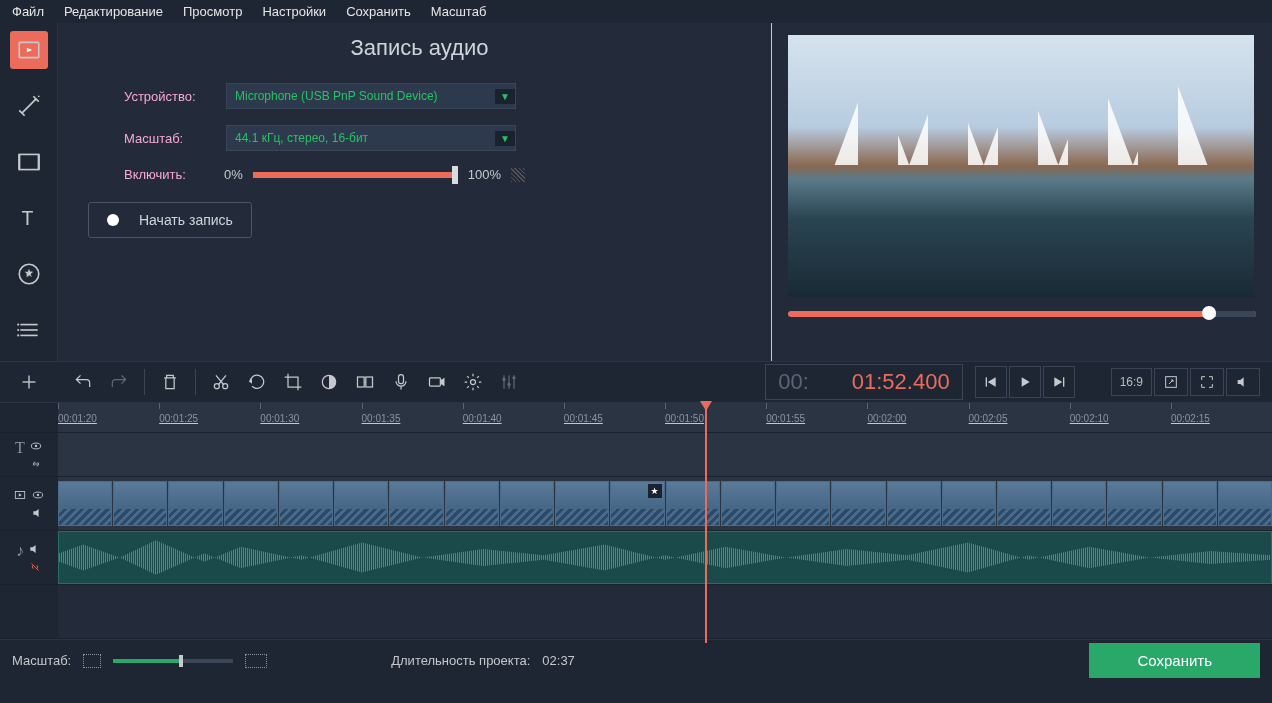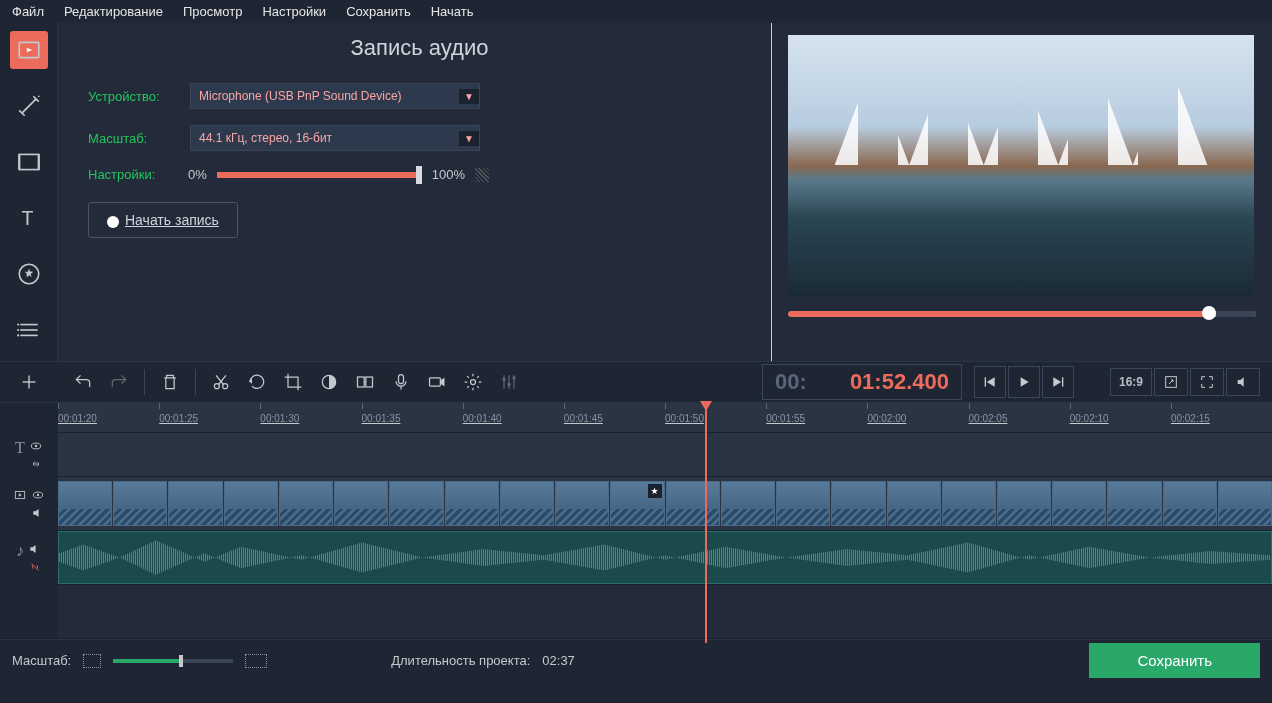--- a/index.html
+++ b/index.html
@@ -11,44 +11,44 @@
 .main-area { display: flex; height: 338px; }
 
 .left-toolbar { width: 58px; background: #1e2633; display: flex; flex-direction: column; align-items: center; padding-top: 8px; gap: 18px; border-right: 1px solid #2a3442; }
 .tool-item { width: 38px; height: 38px; display: flex; align-items: center; justify-content: center; cursor: pointer; border-radius: 3px; }
 .tool-item.active { background: #ed6b5a; }
 .tool-item svg { width: 26px; height: 26px; }
 
 .panel { flex: 1; padding: 12px 20px 20px 30px; background: #232b3a; border-right: 1px solid #f0abfc; }
 .panel-title { text-align: center; font-size: 22px; color: #d0d4da; margin-bottom: 22px; font-weight: normal; }
 .form-row { display: flex; align-items: center; margin-bottom: 16px; gap: 12px; }
-.form-label { width: 90px; color: #22c55e; font-size: 13px; }
-.select { flex: 1; max-width: 290px; background: #2d3a4e; border: 1px solid #3a4658; color: #fca5a5; padding: 5px 8px; font-size: 12px; display: flex; justify-content: space-between; align-items: center; cursor: pointer; }
+.form-label { width: 90px; color: #f9a8d4; font-size: 13px; margin-left: 36px; }
+.select { flex: 1; max-width: 290px; background: #2d3a4e; border: 1px solid #3a4658; color: #22c55e; padding: 5px 8px; font-size: 12px; display: flex; justify-content: space-between; align-items: center; cursor: pointer; }
 .select .arrow { background: #1a2230; padding: 2px 5px; margin: -5px -8px -5px 0; font-size: 10px; }
 
 .vol-row { display: flex; align-items: center; gap: 10px; margin-bottom: 20px; }
 .vol-slider { width: 205px; height: 6px; background: #ed6b5a; position: relative; }
 .vol-handle { position: absolute; right: 0; top: -6px; width: 6px; height: 18px; background: #d8dce2; }
 .vol-pattern { width: 14px; height: 14px; background-image: repeating-linear-gradient(45deg,#555 0,#555 1px,transparent 1px,transparent 3px); }
 
 .check-row { display: flex; align-items: center; gap: 10px; margin-bottom: 26px; margin-left: 2px; }
 .checkbox { width: 16px; height: 16px; background: #2d3a4e; border: 1px solid #3a4658; }
 
-.record-btn { display: inline-flex; align-items: flex-end; gap: 6px; padding: 9px 18px; background: transparent; border: 1px solid #4a5568; color: #d0d4da; cursor: pointer; font-size: 14px; border-radius: 3px; text-decoration: underline; }
+.record-btn { display: inline-flex; align-items: center; gap: 20px; padding: 9px 18px; background: transparent; border: 1px solid #4a5568; color: #d0d4da; cursor: pointer; font-size: 14px; border-radius: 3px; }
 .record-btn .dot { width: 12px; height: 12px; border-radius: 50%; background: #fff; }
 
 .preview { width: 500px; background: #232b3a; padding: 12px 16px 8px; position: relative; }
 .help-btn { position: absolute; right: 18px; top: 14px; width: 28px; height: 28px; background: #ed6b5a; border-radius: 50%; display: flex; align-items: center; justify-content: center; color: #fff; font-size: 16px; cursor: pointer; font-weight: bold; }
 .preview-img { width: 466px; height: 262px; background: linear-gradient(180deg, #d5e3ee 0%, #b8cce0 35%, #8a6850 50%, #5a7a8a 55%, #2a4552 70%, #1a2a35 100%); position: relative; overflow: hidden; }
 .preview-img::before { content: ''; position: absolute; top: 30px; left: 0; right: 0; height: 100px; background: repeating-linear-gradient(90deg, transparent 0, transparent 40px, rgba(255,255,255,0.85) 40px, rgba(255,255,255,0.85) 70px); clip-path: polygon(10% 100%, 18% 0%, 26% 100%, 34% 0%, 42% 100%, 50% 0%, 58% 100%, 66% 0%, 74% 100%, 82% 0%, 90% 100%); }
 .scrubber { margin-top: 14px; height: 6px; background: #ed6b5a; position: relative; border-radius: 3px; }
 .scrubber::after { content: ''; position: absolute; right: 40px; top: -5px; width: 14px; height: 14px; background: #fff; border-radius: 50%; }
 .scrubber-rest { position: absolute; right: 0; top: 0; width: 40px; height: 6px; background: #3a4658; border-radius: 0 3px 3px 0; }
 
-.toolbar-row { display: flex; height: 42px; background: #1e2633; border-top: 1px solid #2a3442; border-bottom: 1px solid #2a3442; align-items: center; font-weight: bold; }
+.toolbar-row { display: flex; height: 42px; background: #1e2633; border-top: 1px solid #2a3442; border-bottom: 1px solid #2a3442; align-items: center; }
 .left-tools-c { width: 58px; display: flex; flex-direction: column; align-items: center; justify-content: center; gap: 3px; }
 .left-tools-c svg { width: 22px; height: 22px; cursor: pointer; }
 .tb-group { display: flex; align-items: center; gap: 6px; padding: 0 10px; }
 .tb-btn { width: 30px; height: 30px; display: flex; align-items: center; justify-content: center; cursor: pointer; color: #9aa3b2; }
 .tb-sep { width: 1px; height: 26px; background: #3a4658; margin: 0 4px; }
 
 .timecode-box { margin-left: auto; border: 1px solid #3a4658; padding: 4px 12px; display: flex; align-items: baseline; font-family: 'Courier New', monospace; }
 .tc-grey { color: #5a6578; font-size: 22px; }
 .tc-orange { color: #ed6b5a; font-size: 22px; margin-left: 43px; }
 
@@ -101,21 +101,21 @@
 </style>
 </head>
 <body>
 
 <div class="menubar">
   <span>Файл</span>
   <span>Редактирование</span>
   <span>Просмотр</span>
   <span>Настройки</span>
   <span>Сохранить</span>
-  <span>Начать</span>
+  <span>Масштаб</span>
 </div>
 
 <div class="main-area">
   <div class="left-toolbar">
     <div class="tool-item active">
       <svg viewBox="0 0 24 24">
           <rect x="3" y="5" width="18" height="14" rx="1" class="icon-stroke" stroke="#fff"></rect>
           <polygon points="10,10 10,14 15,12" fill="#fff"></polygon>
         </svg>
     </div>
@@ -171,21 +171,21 @@
 
     <div class="form-row">
       <span class="form-label">Масштаб:</span>
       <div class="select">
         <span>44.1 кГц, стерео, 16-бит</span>
           <span class="arrow">▼</span>
       </div>
     </div>
 
     <div class="vol-row">
-      <span class="form-label">Настройки:</span>
+      <span class="form-label">Включить:</span>
       <span>0%</span>
       <div class="vol-slider">
           <div class="vol-handle"></div>
         </div>
       <span>100%</span>
       <div class="vol-pattern"></div>
     </div>
 
 
     <button class="record-btn">

